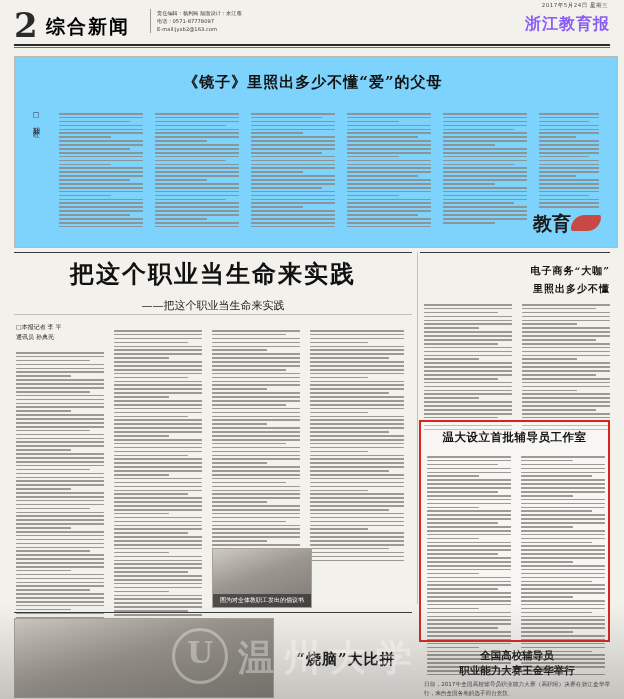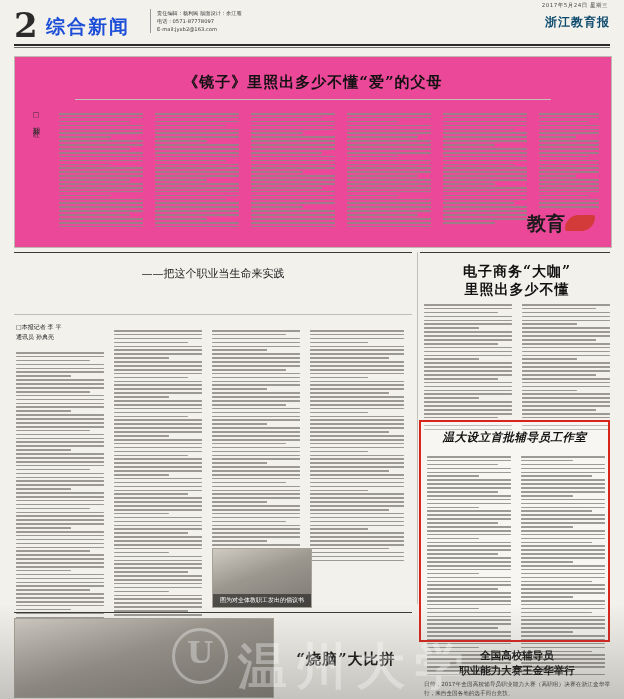--- a/index.html
+++ b/index.html
@@ -20,58 +20,58 @@
     background:#f3f1ec;
   }
   .page-num{
     position:absolute;left:14px;top:8px;
     font-size:34px;font-weight:bold;color:#2b2b2b;
     font-family:"DejaVu Serif","Liberation Serif",serif;
     line-height:34px;
   }
   .section-name{
     position:absolute;left:46px;top:14px;
-    font-size:19px;font-weight:bold;letter-spacing:2px;color:#1d4ed8;
+    font-size:19px;font-weight:bold;letter-spacing:2px;color:#000000;
     font-family:"DejaVu Serif","Liberation Serif",serif;
   }
   .masthead-rule{
     position:absolute;left:14px;top:44px;width:596px;height:2px;background:#2b2b2b;
   }
   .masthead-rule2{
     position:absolute;left:14px;top:47px;width:596px;height:1px;background:#6f6f6f;
   }
   .credits{
     position:absolute;left:150px;top:9px;width:180px;
     font-size:5.2px;line-height:8px;color:#3a3a3a;
     border-left:1px solid #9a9a9a;padding-left:6px;
   }
   .credits div{white-space:nowrap;}
   .paper-logo{
     position:absolute;right:14px;top:14px;
-    font-size:12px;font-weight:bold;color:#0c4a6e;letter-spacing:1px;
+    font-size:16px;font-weight:bold;color:#8b5cf6;letter-spacing:1px;
     font-family:"DejaVu Serif","Liberation Serif",serif;
   }
   .issue-date{
     position:absolute;right:16px;top:2px;
     font-size:5.5px;color:#4a4a4a;letter-spacing:.5px;
   }
 
   
   .col{position:absolute;}
   .tline{
     height:1.6px;background:#8c8a85;margin-bottom:2.3px;border-radius:.5px;
     opacity:.85;
   }
   .tline.short{width:62%;}
   .tline.mid{width:84%;}
 
   
   .feature{
     position:absolute;left:14px;top:56px;width:596px;height:190px;
-    background:#ec4899;border:1px solid #bdb9b1;
+    background:#7dd3fc;border:1px solid #bdb9b1;padding-left:6px;
   }
   .feature-title{
     position:absolute;left:0;top:16px;width:596px;text-align:center;
     font-size:15px;font-weight:bold;color:#111;letter-spacing:1px;
     font-family:"DejaVu Serif","Liberation Serif",serif;
   }
   .feature-rule{
     position:absolute;left:60px;top:42px;width:476px;height:1px;background:#c4c0b8;
   }
   .byline-v{
@@ -122,39 +122,38 @@
     background:rgba(20,20,20,.55);color:#fff;font-size:6px;
     text-align:center;padding:2px 0;box-sizing:border-box;
   }
   .photo-grad{
     position:absolute;inset:0;
     background:linear-gradient(160deg,#cfcbc3 0%,#9b978f 45%,#7e7a73 100%);
   }
 
   
   .rc-title{
-    position:absolute;left:424px;top:262px;width:186px;text-align:center;
-    font-size:14px;font-weight:bold;color:#111;line-height:18px;letter-spacing:1px;
+    position:absolute;left:424px;top:262px;width:186px;text-align:right;
+    font-size:10px;font-weight:bold;color:#111;line-height:18px;letter-spacing:1px;
     font-family:"DejaVu Serif","Liberation Serif",serif;
   }
   .rc-rule{position:absolute;left:420px;top:252px;width:190px;height:1px;background:#3a3a3a;}
   .divider-v{
     position:absolute;left:417px;top:252px;width:1px;height:352px;background:#c3bfb7;
   }
 
   
   .redbox{
     position:absolute;left:419px;top:420px;width:191px;height:222px;
     border:2px solid #d8251c;box-sizing:border-box;background:rgba(255,255,255,.35);
   }
   .redbox-title{
     position:absolute;left:0;top:8px;width:100%;text-align:center;
     font-size:11.5px;font-weight:bold;color:#111;letter-spacing:.5px;
     font-family:"DejaVu Serif","Liberation Serif",serif;
-    font-style:italic;
   }
 
   
   .bottom-rule{position:absolute;left:14px;top:612px;width:398px;height:1px;background:#3a3a3a;}
   .bottom-photo{
     position:absolute;left:14px;top:618px;width:258px;height:78px;
   }
   .bottom-title{
     position:absolute;left:282px;top:650px;width:128px;text-align:center;
     font-size:15px;font-weight:bold;color:#111;letter-spacing:1px;
@@ -177,21 +176,21 @@
   }
   .wm-circle{
     position:absolute;left:12px;top:10px;width:56px;height:56px;border-radius:50%;
     border:3px solid #ffffff;box-sizing:border-box;
   }
   .wm-u{
     position:absolute;left:27px;top:20px;font-size:30px;color:#fff;font-weight:bold;
     font-family:"DejaVu Serif","Liberation Serif",serif;line-height:30px;
   }
   .wm-text{
-    position:absolute;left:78px;top:16px;font-size:49px;color:#fff;font-weight:bold;
+    position:absolute;left:78px;top:16px;font-size:36px;color:#fff;font-weight:bold;
     letter-spacing:10px;font-family:"DejaVu Serif","Liberation Serif",serif;
     white-space:nowrap;
   }
   .shade{
     position:absolute;left:0;top:604px;width:624px;height:95px;
     background:linear-gradient(180deg,rgba(120,118,112,.0),rgba(90,88,84,.30));
     pointer-events:none;
   }
   .smallcap{
     font-size:5.6px;color:#333;line-height:8.5px;
@@ -409,20 +408,21 @@
     </div>
 
     <div class="edu-stamp">
       <div class="word">教育</div>
       <div class="swoosh"></div>
     </div>
   </div>
 
   <div class="main-rule"></div>
   <div class="main-head">
+    <h1>把这个职业当生命来实践</h1>
     <h2>——把这个职业当生命来实践</h2>
   </div>
   <div class="main-rule-b"></div>
 
   <div class="reporter-line">
     <div>□本报记者  李  平</div>
     <div>  通讯员  孙典亮</div>
   </div>
 
   <div class="col" style="left:16px;top:352px;width:88px;">

